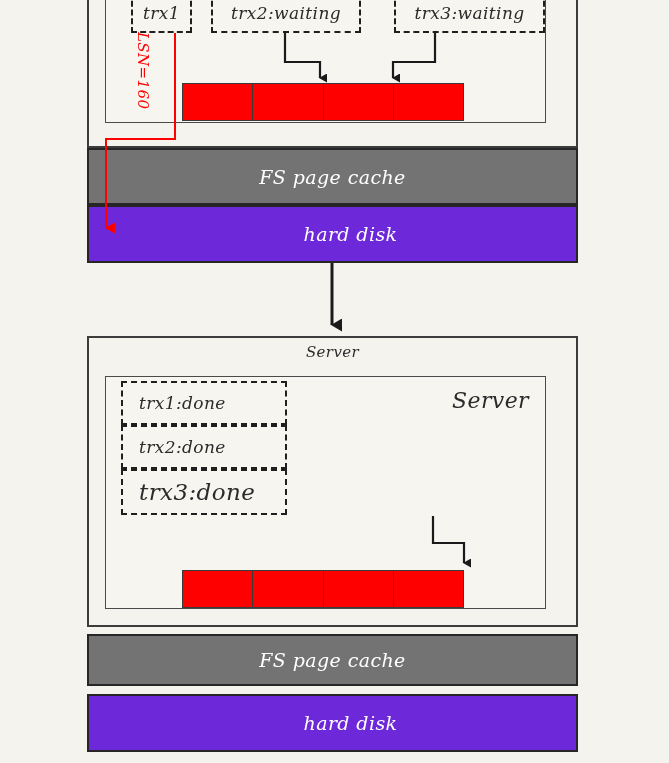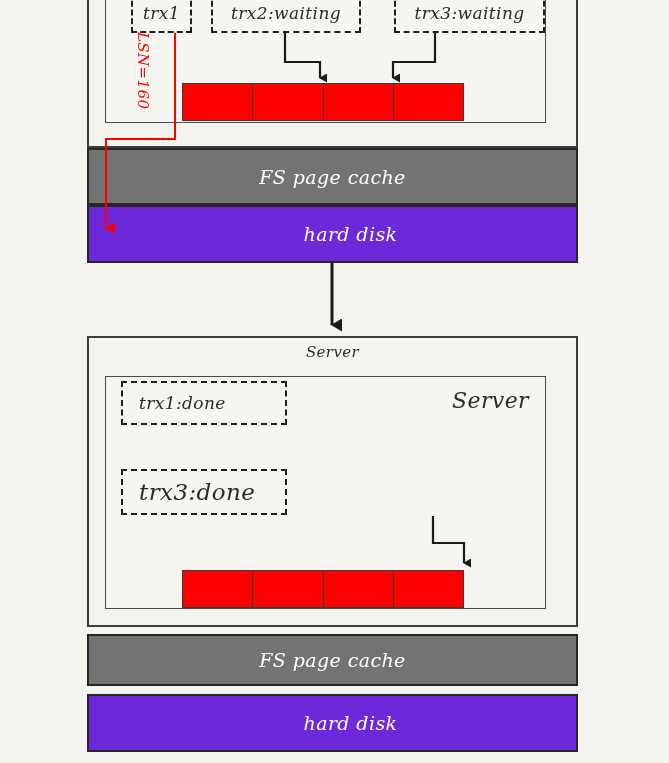--- a/index.html
+++ b/index.html
@@ -152,20 +152,23 @@
   </div>
 
   <div class="abs panel-inner" style="left:105px; top:376px; width:441px; height:233px;"></div>
 
   <div class="abs label handwritten" style="left:452px; top:388px; font-size:22px;">
     <span>Server</span>
   </div>
 
   <div class="abs trx-box left-align handwritten" style="left:121px; top:381px; width:166px; height:44px; font-size:17px;">
     <span>trx1:done</span>
+  </div>
+  <div class="abs trx-box left-align handwritten" style="left:121px; top:425px; width:166px; height:44px; font-size:17px;">
+    <span>trx2:done</span>
   </div>
   <div class="abs trx-box left-align handwritten" style="left:121px; top:469px; width:166px; height:46px; font-size:23px;">
     <span>trx3:done</span>
   </div>
 
 
   <div class="abs log-strip" style="left:182px; top:570px; width:282px; height:38px;">
     <div class="log-cell"></div>
     <div class="log-cell"></div>
     <div class="log-cell"></div>

